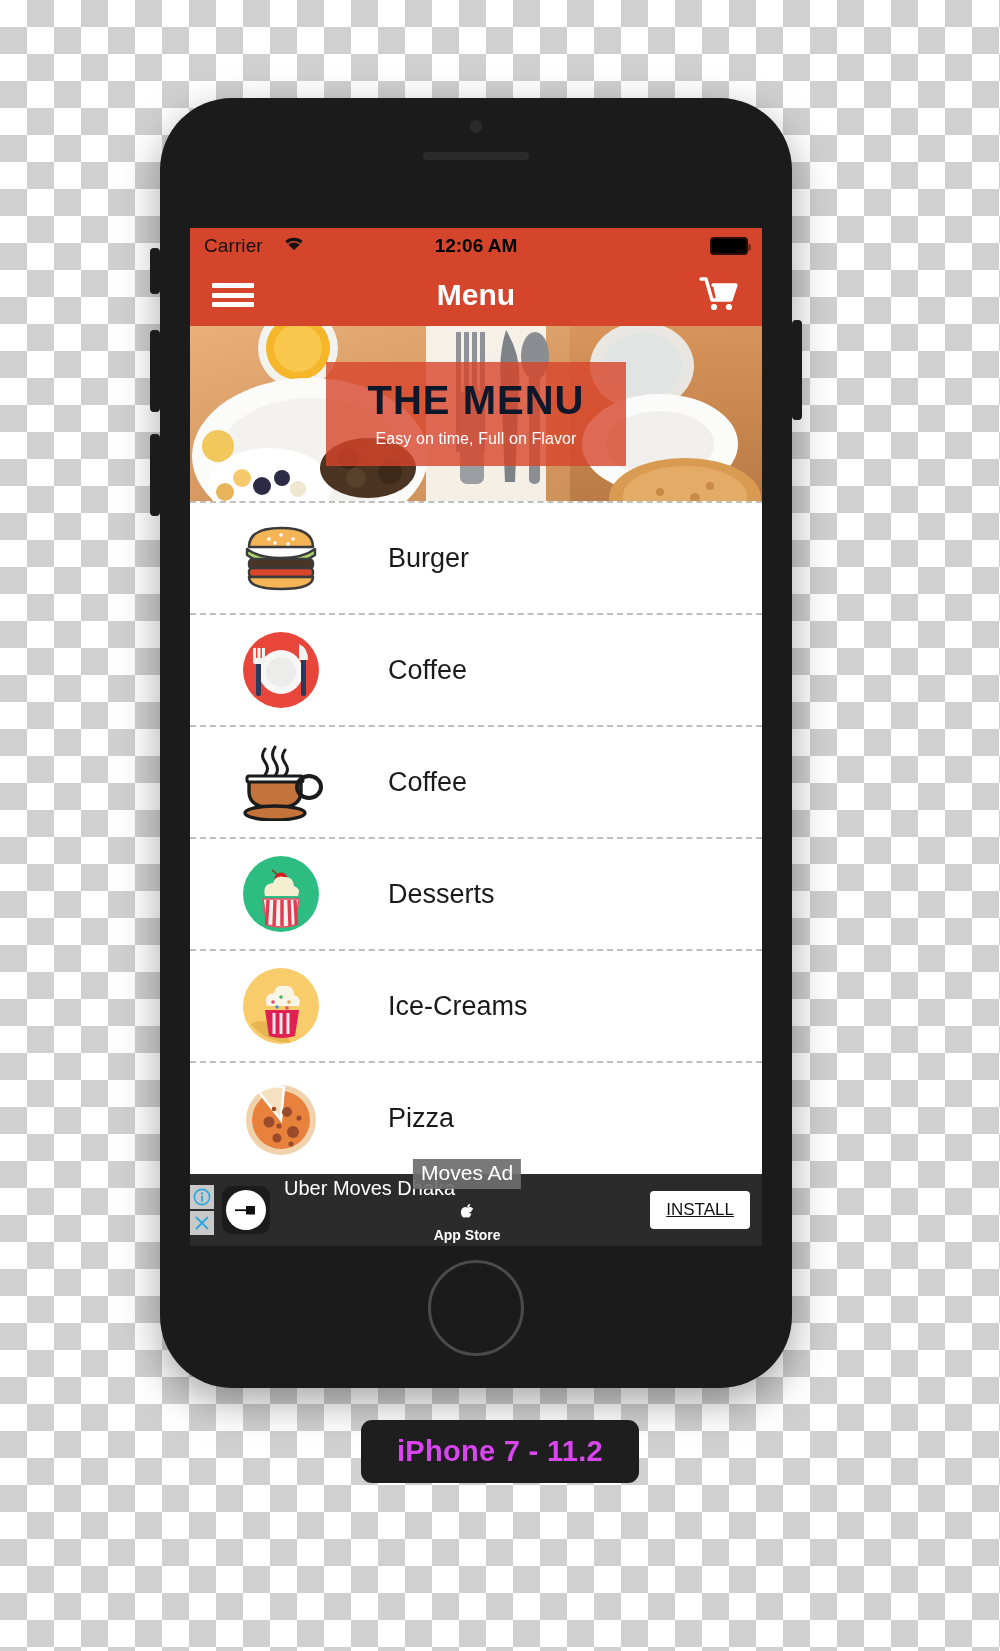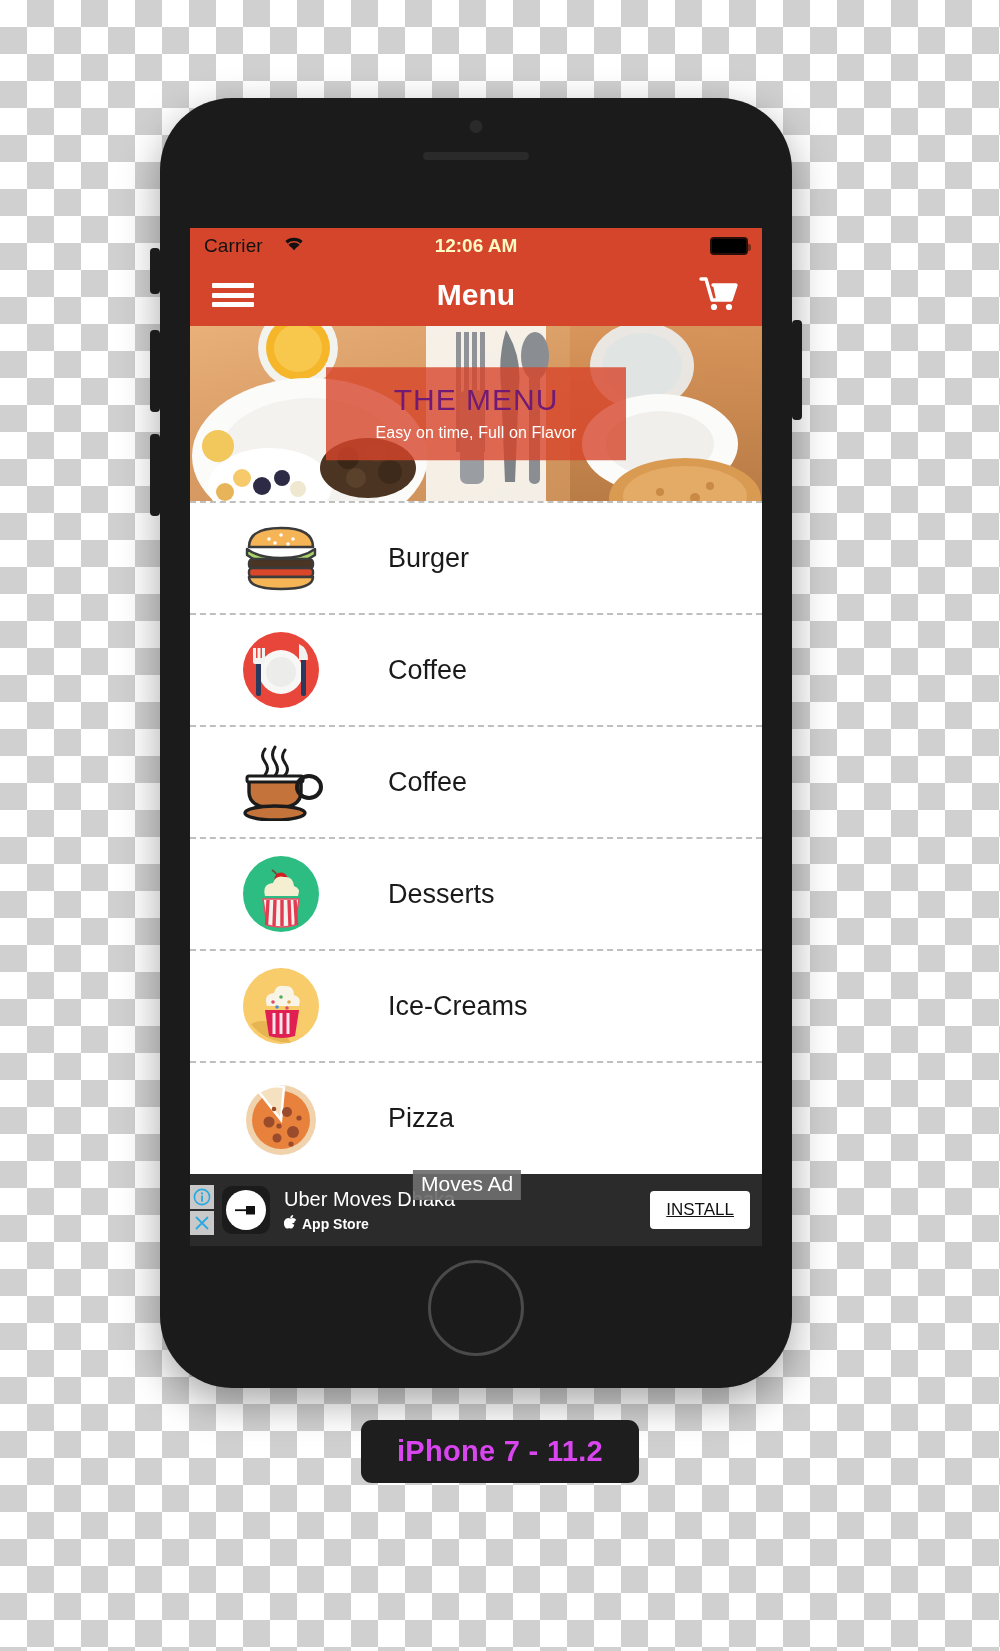--- a/index.html
+++ b/index.html
@@ -87,21 +87,21 @@
   }
   .sb-left { display: flex; align-items: center; gap: 20px; }
   .sb-carrier { font-size: 19px; color: #111; letter-spacing: .1px; }
   .wifi-icon { display: block; }
   .sb-time {
     position: absolute;
     left: 0; right: 0;
     text-align: center;
     font-size: 19px;
     font-weight: bold;
-    color: #fef9c3;
+    color: #000000;
     pointer-events: none;
   }
   .sb-right { margin-left: auto; display: flex; align-items: center; }
   .battery {
     width: 38px; height: 18px;
     border: 2px solid #2a0f08;
     border-radius: 4px;
     box-sizing: border-box;
     background: #000;
     position: relative;
@@ -165,23 +165,23 @@
     position: absolute;
     left: 50%; top: 50%;
     transform: translate(-50%,-50%);
     width: 300px;
     background: rgba(215,69,43,0.80);
     padding: 17px 10px 18px;
     box-sizing: border-box;
     text-align: center;
   }
   .hero-title {
-    color: #701a75;
-    font-size: 30px;
-    font-weight: normal;
+    color: #0f172a;
+    font-size: 40px;
+    font-weight: bold;
     letter-spacing: 1px;
     line-height: 1.05;
   }
   .hero-sub {
     color: #fff;
     font-size: 16px;
     margin-top: 9px;
     letter-spacing: .1px;
   }
 
@@ -259,20 +259,21 @@
     font-size: 20px;
     white-space: nowrap;
     overflow: hidden;
   }
   .ad-store {
     display: flex; align-items: center; gap: 5px;
     margin-top: 4px;
     color: #fff;
     font-size: 14px;
     font-weight: bold;
+    flex-direction: column;
   }
   .ad-install {
     margin-right: 12px;
     background: #fff;
     color: #111;
     border: none;
     border-radius: 4px;
     font-size: 17px;
     padding: 9px 16px;
     font-family: "Liberation Sans", sans-serif;

